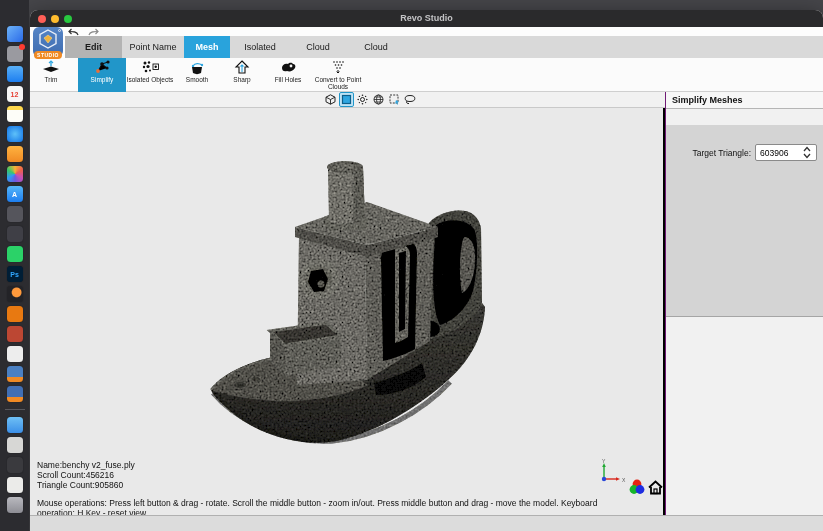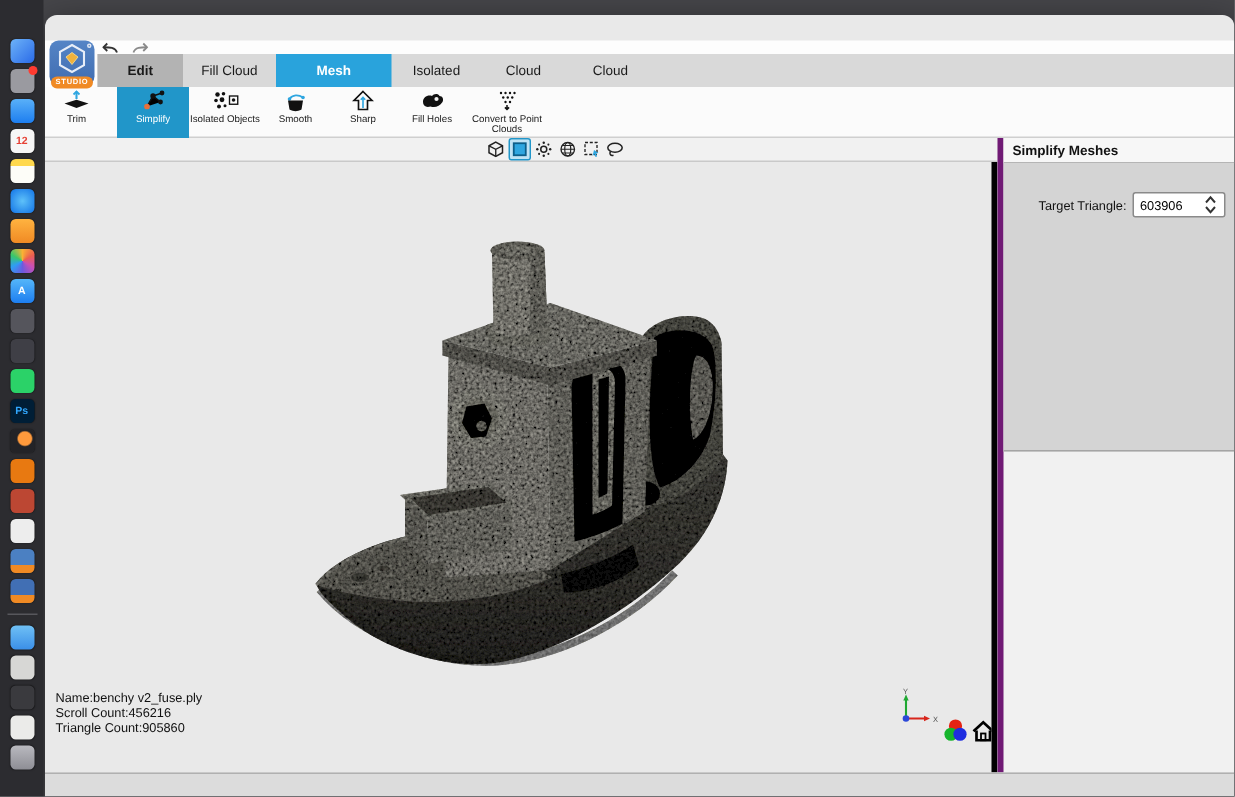--- a/index.html
+++ b/index.html
@@ -52,33 +52,33 @@
   .tlabel { font-size:6.5px; line-height:7px; color:#222; text-align:center; margin-top:1px; }
 
   .view-toolbar { position:absolute; left:0; top:82px; width:635px; height:16px; background:#f1f1f1;
                   border-bottom:1px solid #c9c9c9; display:flex; align-items:center; justify-content:center; gap:3px;
                   padding-left:45px; }
   .vt-icon { width:13px; height:13px; display:flex; align-items:center; justify-content:center; cursor:pointer; border-radius:1px; }
   .vt-icon.sel { background:#bfe3f5; outline:1px solid #2196c9; }
 
   
   .viewport { position:absolute; left:0; top:98px; width:635px; height:407px; background:#e9e9e9;
-              border-right:4px solid #000000; overflow:hidden; }
+              border-right:2px solid #000000; overflow:hidden; }
   .model-svg { position:absolute; left:148px; top:25px; }
   .model-info { position:absolute; left:7px; top:352px; font-size:8.5px; line-height:10px; color:#111; }
   .mouse-help { position:absolute; left:7px; top:390px; width:600px; font-size:8.5px; line-height:10px; color:#111; }
   .axis-gizmo { position:absolute; left:565px; top:350px; }
   .vp-buttons { position:absolute; left:598px; top:370px; display:flex; align-items:center; gap:1px; }
 
   
   .panel { position:absolute; left:635px; top:82px; width:158px; height:423px; background:#f1f1f1;
-           border-left:4px solid #701a75; }
+           border-left:1px solid #701a75; }
   .panel-header { height:17px; line-height:17px; background:#f7f7f7; border-bottom:1px solid #b5b5b5;
                   font-size:9px; font-weight:bold; color:#111; padding-left:6px; }
-  .panel-gray { height:192px; background:#d4d4d4; border-bottom:1px solid #a5a5a5; padding-top:19px; }
+  .panel-gray { height:192px; background:#d4d4d4; border-bottom:1px solid #a5a5a5; padding-top:19px;margin-top:16px; }
   .field-row { display:flex; align-items:center; justify-content:flex-end; padding-right:6px; margin-bottom:14px; }
   .field-label { font-size:8.5px; color:#111; margin-right:4px; }
   .spin-field { width:62px; height:17px; background:#fff; border:1px solid #8a8a8a; border-radius:2px;
                 display:flex; align-items:center; }
   .spin-field input { width:44px; border:none; outline:none; font-size:8.5px; padding-left:4px;
                       font-family:"Liberation Sans", sans-serif; background:transparent; }
   .stepper { width:14px; height:15px; display:flex; flex-direction:column; align-items:center; justify-content:center; cursor:pointer; }
   .panel-light { position:relative; height:213px; background:#f1f1f1; }
   .apply-btn { position:absolute; right:6px; top:7px; width:55px; height:15px; background:#1b9ad2;
                color:#fff; border:none; border-radius:2px; font-size:8.5px; font-weight:bold;
@@ -123,20 +123,28 @@
       <div class="dock-divider"></div>
       <div class="dock-icon" style="background: linear-gradient(rgb(111, 192, 245), rgb(59, 143, 232));"></div>
       <div class="dock-icon" style="background: rgb(215, 215, 213);"></div>
       <div class="dock-icon" style="background: rgb(58, 58, 62);"></div>
       <div class="dock-icon" style="background: rgb(235, 235, 233);"></div>
       <div class="dock-icon" style="background: linear-gradient(rgb(185, 185, 191), rgb(142, 142, 149));"></div>
     </div>
 
   <div class="window">
 
+    <div class="titlebar">
+      <div class="traffic">
+        <div class="light" style="background:#ff5f57"></div>
+        <div class="light" style="background:#febc2e"></div>
+        <div class="light" style="background:#28c840"></div>
+      </div>
+      <div class="win-title">Revo Studio</div>
+    </div>
 
     <div class="menu-row">
       <div class="app-icon">
         <div class="app-dot"></div>
         <svg width="30" height="22" viewBox="0 0 30 22">
           <polygon points="15,3 23,7.5 23,16.5 15,21 7,16.5 7,7.5" fill="none" stroke="#e8eef8" stroke-width="1.4"></polygon>
           <polygon points="15,8 19,11 15,16 11,11" fill="#f0b23c" stroke="#f8d98c" stroke-width="0.6"></polygon>
         </svg>
         <div class="app-badge">STUDIO</div>
       </div>
@@ -145,22 +153,22 @@
           <path d="M3.5,1 L1,3.5 L3.5,6" fill="none" stroke="#333" stroke-width="1.2"></path>
           <path d="M1,3.5 C5,3.5 9,3.5 10,7" fill="none" stroke="#333" stroke-width="1.2"></path>
         </svg>
         <svg class="ur-btn" viewBox="0 0 12 9">
           <path d="M8.5,1 L11,3.5 L8.5,6" fill="none" stroke="#8a8a8a" stroke-width="1.2"></path>
           <path d="M11,3.5 C7,3.5 3,3.5 2,7" fill="none" stroke="#8a8a8a" stroke-width="1.2"></path>
         </svg>
       </div>
       <div class="tab-strip">
         <div class="tab hl" style="width:57px">Edit</div>
-        <div class="tab" style="width:62px">Fill Cloud</div>
-        <div class="tab sel" style="width:77px">Mesh</div>
+        <div class="tab" style="width:62px">Point Name</div>
+        <div class="tab sel" style="width:46px">Mesh</div>
         <div class="tab" style="width:60px">Isolated</div>
         <div class="tab" style="width:56px">Cloud</div>
         <div class="tab" style="width:60px">Cloud</div>
       </div>
     </div>
 
     <div class="ribbon">
       <div class="tool" style="width:36px">
         <svg class="tico" viewBox="0 0 20 15">
           <path d="M10,1 L10,6" stroke="#2fa6e0" stroke-width="1.4"></path>
@@ -338,20 +346,21 @@
           <path fill="#787770" d="M92,198 L107,212 L107,243 L92,229 Z"></path>
           <path fill="#84837b" d="M107,212 L163,203 L163,233 L107,243 Z"></path>
         </g>
       </svg>
 
       <div class="model-info">
         <div>Name:benchy v2_fuse.ply</div>
         <div>Scroll Count:456216</div>
         <div>Triangle Count:905860</div>
       </div>
+      <div class="mouse-help">Mouse operations: Press left button &amp; drag - rotate. Scroll the middle button - zoom in/out. Press middle button and drag - move the model. Keyboard operation: H Key - reset view.</div>
 
       <svg class="axis-gizmo" width="32" height="30" viewBox="0 0 32 30">
         <line x1="9" y1="21" x2="9" y2="8" stroke="#1fa832" stroke-width="1.4"></line>
         <polygon points="9,5 7.2,9 10.8,9" fill="#1fa832"></polygon>
         <line x1="9" y1="21" x2="22" y2="21" stroke="#d8261c" stroke-width="1.4"></line>
         <polygon points="25,21 21,19.2 21,22.8" fill="#d8261c"></polygon>
         <circle cx="9" cy="21" r="2.2" fill="#2b48d8"></circle>
         <text x="7" y="4.5" font-size="5" fill="#555">Y</text>
         <text x="27" y="23.5" font-size="5" fill="#555">X</text>
       </svg>

